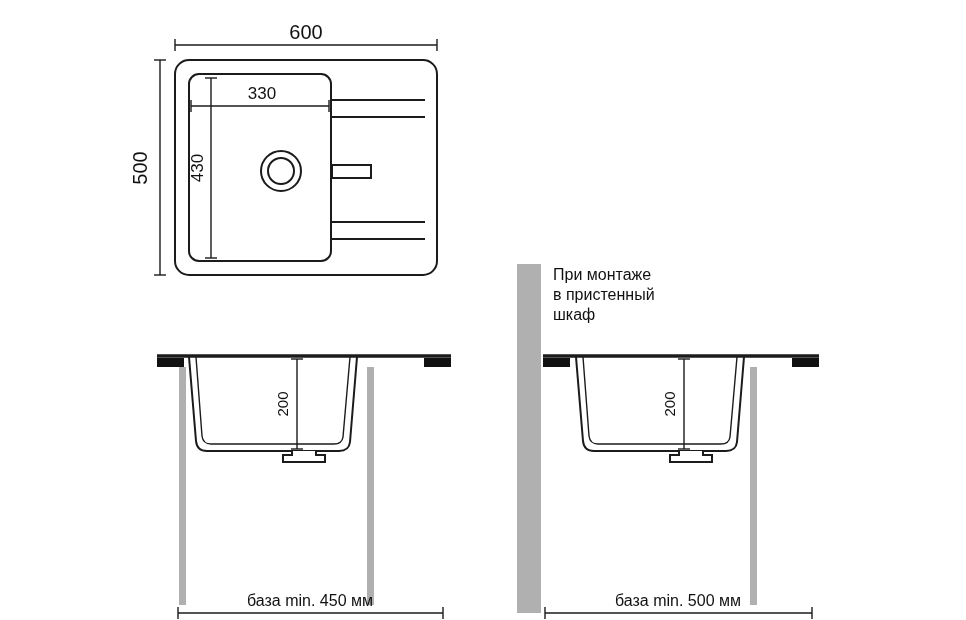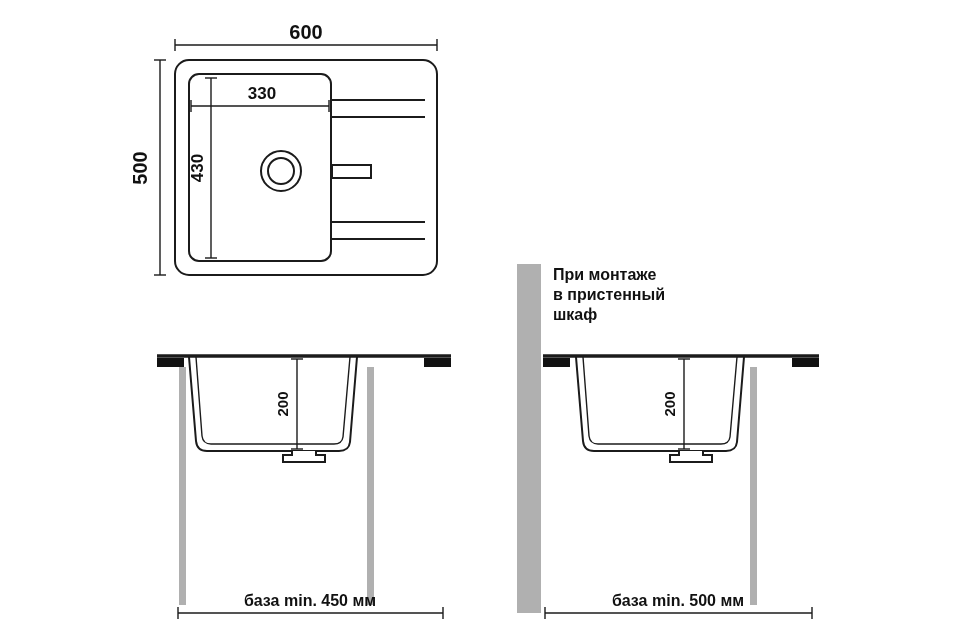--- a/index.html
+++ b/index.html
@@ -5,21 +5,20 @@
   html, body {
     margin: 0; padding: 0;
     background: #ffffff;
     font-family: "Liberation Sans", "DejaVu Sans", sans-serif;
   }
   #canvas {
     width: 966px; height: 620px;
     background: #ffffff;
     position: relative;
     overflow: hidden;
-    font-weight: bold;
   }
   svg { display: block; }
   .ln   { stroke: #1b1b1b; fill: none; stroke-width: 2; }
   .thin { stroke-width: 1.4; }
   .thick{ stroke-width: 3.5; }
   .fillwhite { fill: #ffffff; }
   text {
     font-family: "Liberation Sans", "DejaVu Sans", sans-serif;
     fill: #111111;
   }

